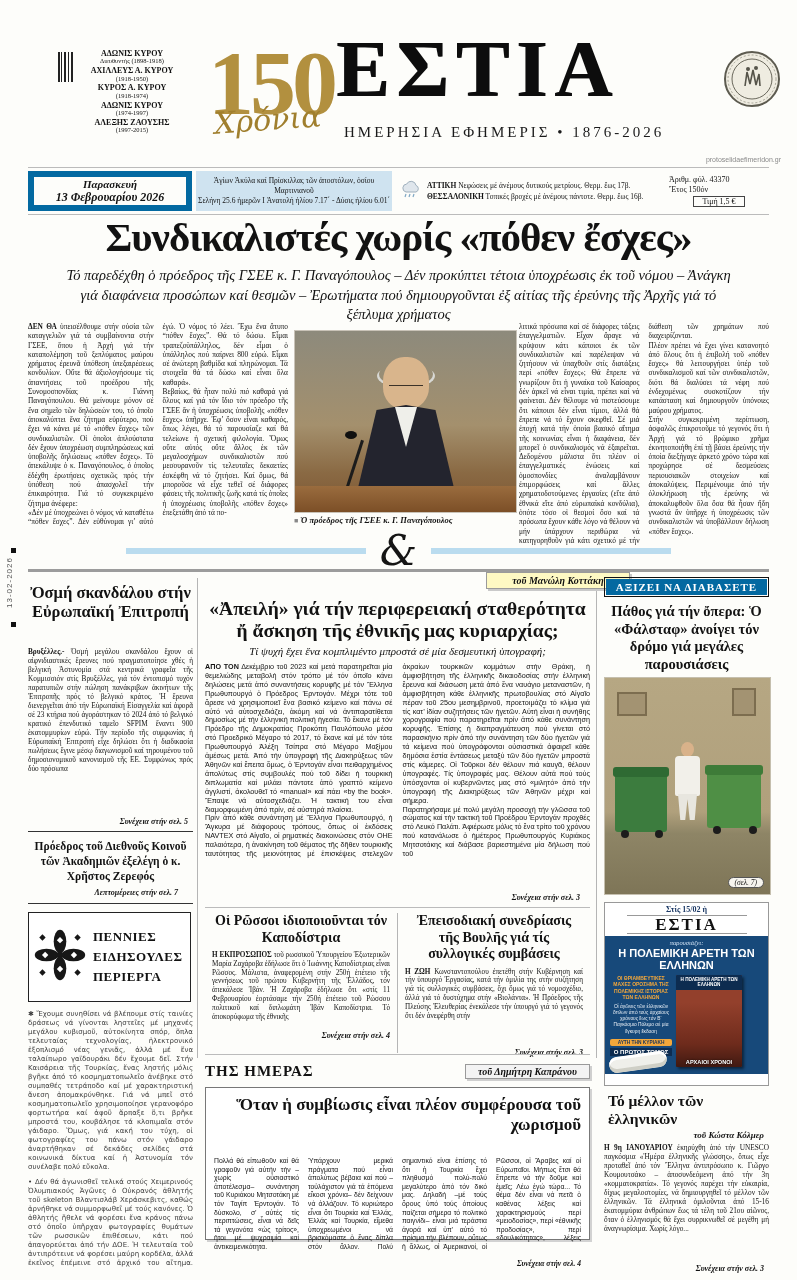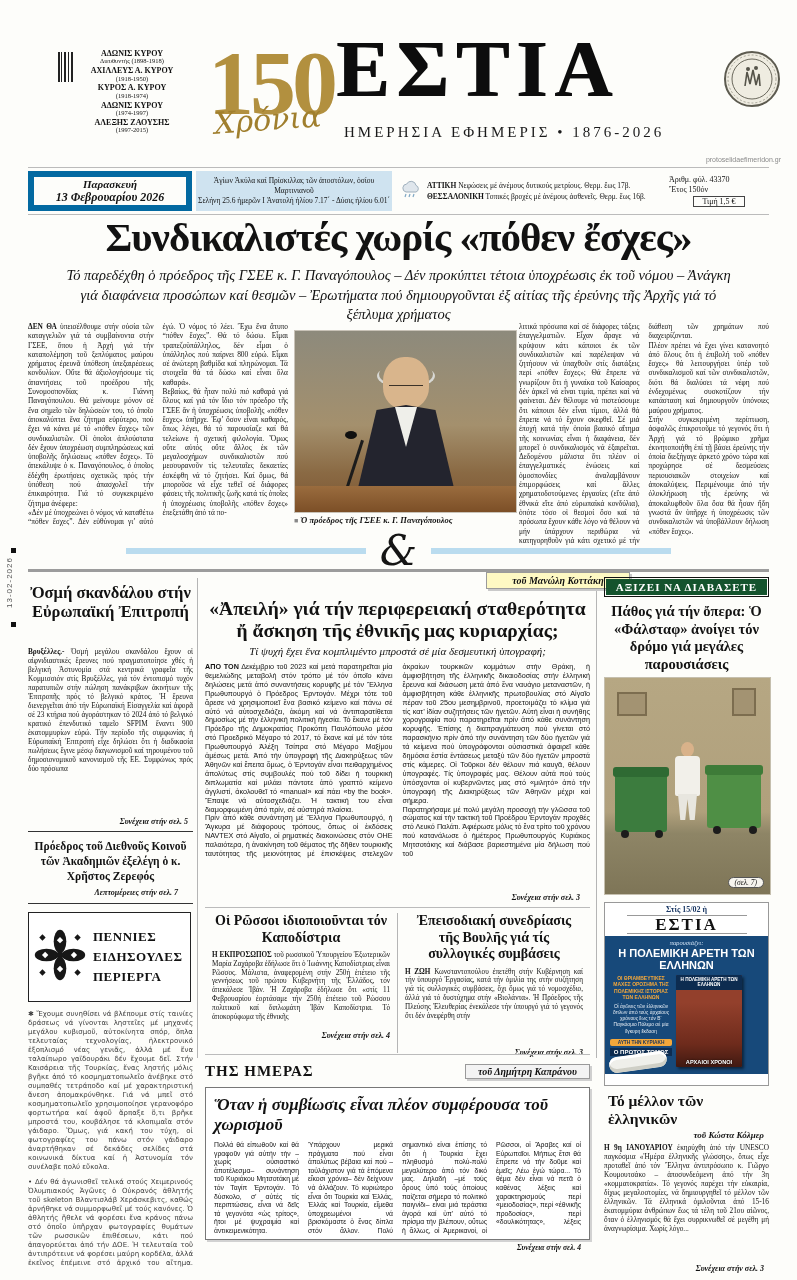--- a/index.html
+++ b/index.html
@@ -116,28 +116,28 @@
   .sub-body{font-size:7.2px;line-height:8.8px;overflow:hidden;height:78px;}
   .sub-cont{margin-top:2px;}
   #crule2{left:205px;top:1054px;width:385px;background:#bbb;}
   #imeras-band{left:205px;top:1060px;width:385px;height:22px;display:flex;align-items:center;
                justify-content:space-between;}
   #imeras-label{font-weight:bold;font-size:15px;letter-spacing:1px;}
   #imeras-byline{border:1px solid #9a9a9a;background:#f3f3f3;box-shadow:2px 2px 0 #cfcfcf;
                  font-style:italic;font-weight:bold;font-size:10px;padding:1px 12px;}
   #imeras-box{left:205px;top:1087px;width:385px;height:153px;border:1px solid #777;
               box-shadow:2px 2px 0 #d2d2d2;box-sizing:border-box;padding:5px 8px;background:#fff;}
-  #imeras-head{text-align:left;font-weight:bold;font-style:italic;font-size:17px;margin:2px 0 6px;}
+  #imeras-head{text-align:right;font-weight:bold;font-size:17px;margin:2px 0 22px;}
   #imeras-body{column-count:4;column-gap:9px;font-size:6.8px;line-height:8.6px;height:100px;overflow:hidden;
                font-family:"Liberation Sans","DejaVu Sans",sans-serif;text-align:justify;}
   #imeras-cont{text-align:right;font-size:7.5px;margin-top:2px;}
 
   
   #worth-wrap{left:604px;top:577px;width:165px;border:1px solid #111;padding:1px;box-sizing:border-box;}
-  #worth-bar{background:#14532d;color:#fff;text-align:center;font-weight:bold;font-size:11px;
+  #worth-bar{background:#0369a1;color:#fff;text-align:center;font-weight:bold;font-size:11px;
              letter-spacing:1px;padding:2px 0;}
   #opera-head{left:604px;top:603px;width:165px;text-align:center;font-weight:bold;font-size:14.5px;line-height:1.22;}
   #opera-photo{left:604px;top:677px;width:165px;height:216px;border:1px solid #c5bfae;
                background:linear-gradient(180deg,#b6a783 0%,#b0a07c 62%,#8e8566 72%,#7e7557 100%);overflow:hidden;}
   .op-frame{position:absolute;width:26px;height:20px;border:2px solid #7c6d4f;background:#a39372;}
   .op-man-head{position:absolute;left:76px;top:64px;width:13px;height:15px;border-radius:50%;background:#d9b28a;}
   .op-man-body{position:absolute;left:70px;top:78px;width:25px;height:40px;background:#f2f0ea;border-radius:4px 4px 2px 2px;}
   .op-man-legs{position:absolute;left:73px;top:116px;width:19px;height:26px;background:#e8e6df;
                clip-path:polygon(0 0,100% 0,88% 100%,62% 100%,50% 20%,38% 100%,12% 100%);}
   .op-bin1{position:absolute;left:10px;top:96px;width:52px;height:58px;background:#3c7c3e;border-radius:3px;}
@@ -236,21 +236,21 @@
       <span>
         <svg width="22" height="20" viewBox="0 0 22 20">
             <path d="M6 12a4 4 0 0 1 .6-7.9A5 5 0 0 1 16 5.4 3.5 3.5 0 0 1 16 12z" fill="#dfe6ec" stroke="#9fb0bd"></path>
             <line x1="6" y1="14" x2="5" y2="17" stroke="#7fa7c4" stroke-width="1.2"></line>
             <line x1="10" y1="14" x2="9" y2="17" stroke="#7fa7c4" stroke-width="1.2"></line>
             <line x1="14" y1="14" x2="13" y2="17" stroke="#7fa7c4" stroke-width="1.2"></line>
           </svg>
       </span>
       <div id="weather-text">
         <div><span class="wlabel">ΑΤΤΙΚΗ</span> <span>Νεφώσεις μέ ἀνέμους δυτικούς μετρίους. Θερμ. ἕως 17β.</span></div>
-        <div><span class="wlabel">ΘΕΣΣΑΛΟΝΙΚΗ</span> <span>Τοπικές βροχές μέ ἀνέμους ἀσθενεῖς. Θερμ. ἕως 16β.</span></div>
+        <div><span class="wlabel">ΘΕΣΣΑΛΟΝΙΚΗ</span> <span>Τοπικές βροχές μέ ἀνέμους πάντοτε. Θερμ. ἕως 16β.</span></div>
       </div>
     </div>
     <div id="issue-cell">
       <div>Ἀριθμ. φύλ. 43370</div>
       <div>Ἔτος 150όν</div>
       <div id="price-box">Τιμή 1,5 €</div>
     </div>
   </div>
 
   <div class="abs" id="headline">Συνδικαλιστές χωρίς «πόθεν ἔσχες»</div>

